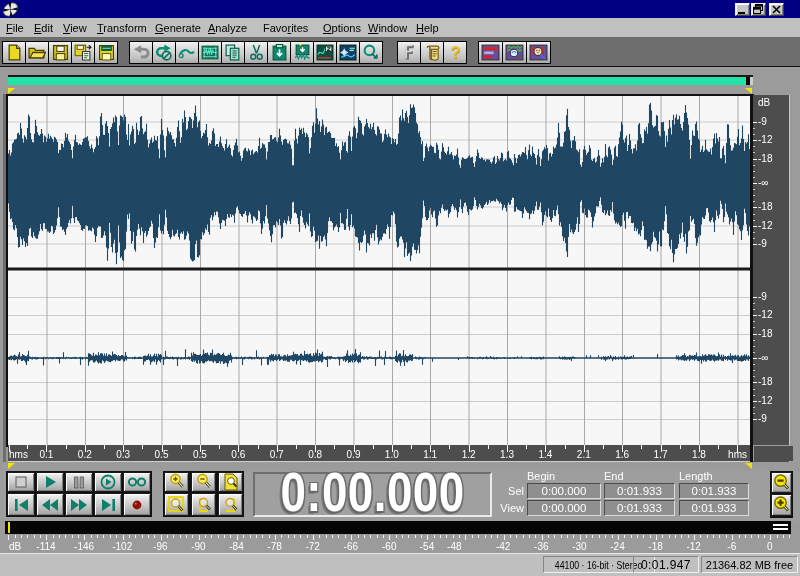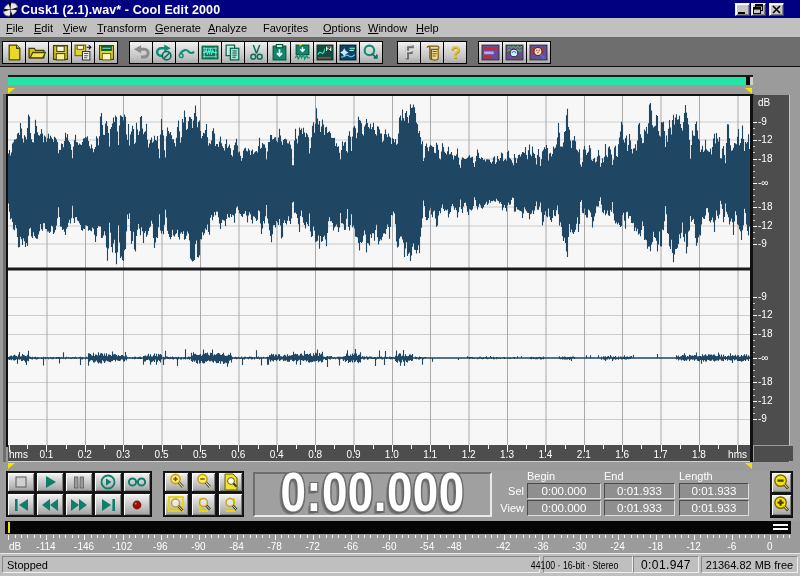--- a/index.html
+++ b/index.html
@@ -62,21 +62,20 @@
 <body>
 <div id="win">
   <div id="titlebar">
     <svg style="position:absolute;left:2px;top:1px" width="17" height="17" viewBox="0 0 17 17">
       <g transform="rotate(-38 8.5 8.5)">
           <ellipse cx="8.5" cy="8.5" rx="7.6" ry="5.6" fill="#e9e9e9" stroke="#9a9a70" stroke-width="0.8"></ellipse>
       <path d="M8.5 8.5L1.5 6l1.6-2.6zM8.5 8.5l7 2.5-1.6 2.6zM8.5 8.5L11 1.5l2.6 1.6zM8.5 8.5L6 15.5 3.4 13.9z" fill="#0d0d0d"></path>
       <circle cx="8.5" cy="8.5" r="1" fill="#404040"></circle>
         </g>
     </svg>
-    <div id="title-text">Cusk1 (2.1).wav* - Cool Edit 2000</div>
     <div class="wbtn" style="right:50px"><svg width="13" height="11">
           <rect x="2" y="8" width="7" height="2" fill="#000"></rect>
         </svg></div>
     <div class="wbtn" style="right:34px"><svg width="13" height="11">
           <rect x="3.5" y="0.5" width="7" height="6" fill="none" stroke="#000"></rect>
           <rect x="4" y="1" width="6" height="1.6" fill="#000"></rect>
           <rect x="1.5" y="3.5" width="7" height="6" fill="#c6c6c6" stroke="#000"></rect>
           <rect x="2" y="4" width="6" height="1.6" fill="#000"></rect>
         </svg></div>
     <div class="wbtn" style="right:16px"><svg width="13" height="11">
@@ -415,21 +414,21 @@
         <div class="tick" style="left:671.7px;height:4px"></div>
         <div class="tick" style="left:690.9px;height:7px"></div>
         <div class="tick" style="left:710.1px;height:4px"></div>
         <div class="tick" style="left:729.3px;height:7px"></div>
         <div class="tlab" style="left:23.4px">0.1</div>
         <div class="tlab" style="left:61.8px">0.2</div>
         <div class="tlab" style="left:100.2px">0.3</div>
         <div class="tlab" style="left:138.5px">0.5</div>
         <div class="tlab" style="left:176.9px">0.5</div>
         <div class="tlab" style="left:215.3px">0.6</div>
-        <div class="tlab" style="left:253.7px">0.4</div>
+        <div class="tlab" style="left:253.7px">0.7</div>
         <div class="tlab" style="left:292.1px">0.8</div>
         <div class="tlab" style="left:330.5px">0.9</div>
         <div class="tlab" style="left:368.8px">1.0</div>
         <div class="tlab" style="left:407.2px">1.1</div>
         <div class="tlab" style="left:445.6px">1.2</div>
         <div class="tlab" style="left:484.0px">1.3</div>
         <div class="tlab" style="left:522.4px">1.4</div>
         <div class="tlab" style="left:560.8px">2.1</div>
         <div class="tlab" style="left:599.2px">1.6</div>
         <div class="tlab" style="left:637.5px">1.7</div>
@@ -728,19 +727,18 @@
       <div class="mlab" style="left:485.2px;width:36px;text-align:center">-42</div>
       <div class="mlab" style="left:523.3px;width:36px;text-align:center">-36</div>
       <div class="mlab" style="left:561.4px;width:36px;text-align:center">-30</div>
       <div class="mlab" style="left:599.5px;width:36px;text-align:center">-24</div>
       <div class="mlab" style="left:637.6px;width:36px;text-align:center">-18</div>
       <div class="mlab" style="left:675.7px;width:36px;text-align:center">-12</div>
       <div class="mlab" style="left:713.8px;width:36px;text-align:center">-6</div>
       <div class="mlab" style="left:751.9px;width:36px;text-align:center">0</div>
     </div>
   <div id="statusbar">
-    <div class="sbox" style="left:2px; width:538px; padding-left:4px; line-height:16px; font-size:11px">Stopped</div>
-    <div class="sbox" style="left:543px; width:90px; display:flex; align-items:center; justify-content:flex-end">
+    <div class="sbox" style="left:543px; width:112px; display:flex; align-items:center; justify-content:center">
         <span style="display:inline-block; transform:scaleX(0.76); transform-origin:center; white-space:nowrap">44100 · 16-bit · Stereo</span>
       </div>
     <div class="sbox" style="left:633px; width:66px; text-align:center; line-height:16px; font-size:12px; letter-spacing:0.4px">0:01.947</div>
     <div class="sbox" style="left:701px; width:97px; text-align:center; line-height:16px; font-size:11px">21364.82 MB free</div>
   </div>
 </div>
 </body></html>

